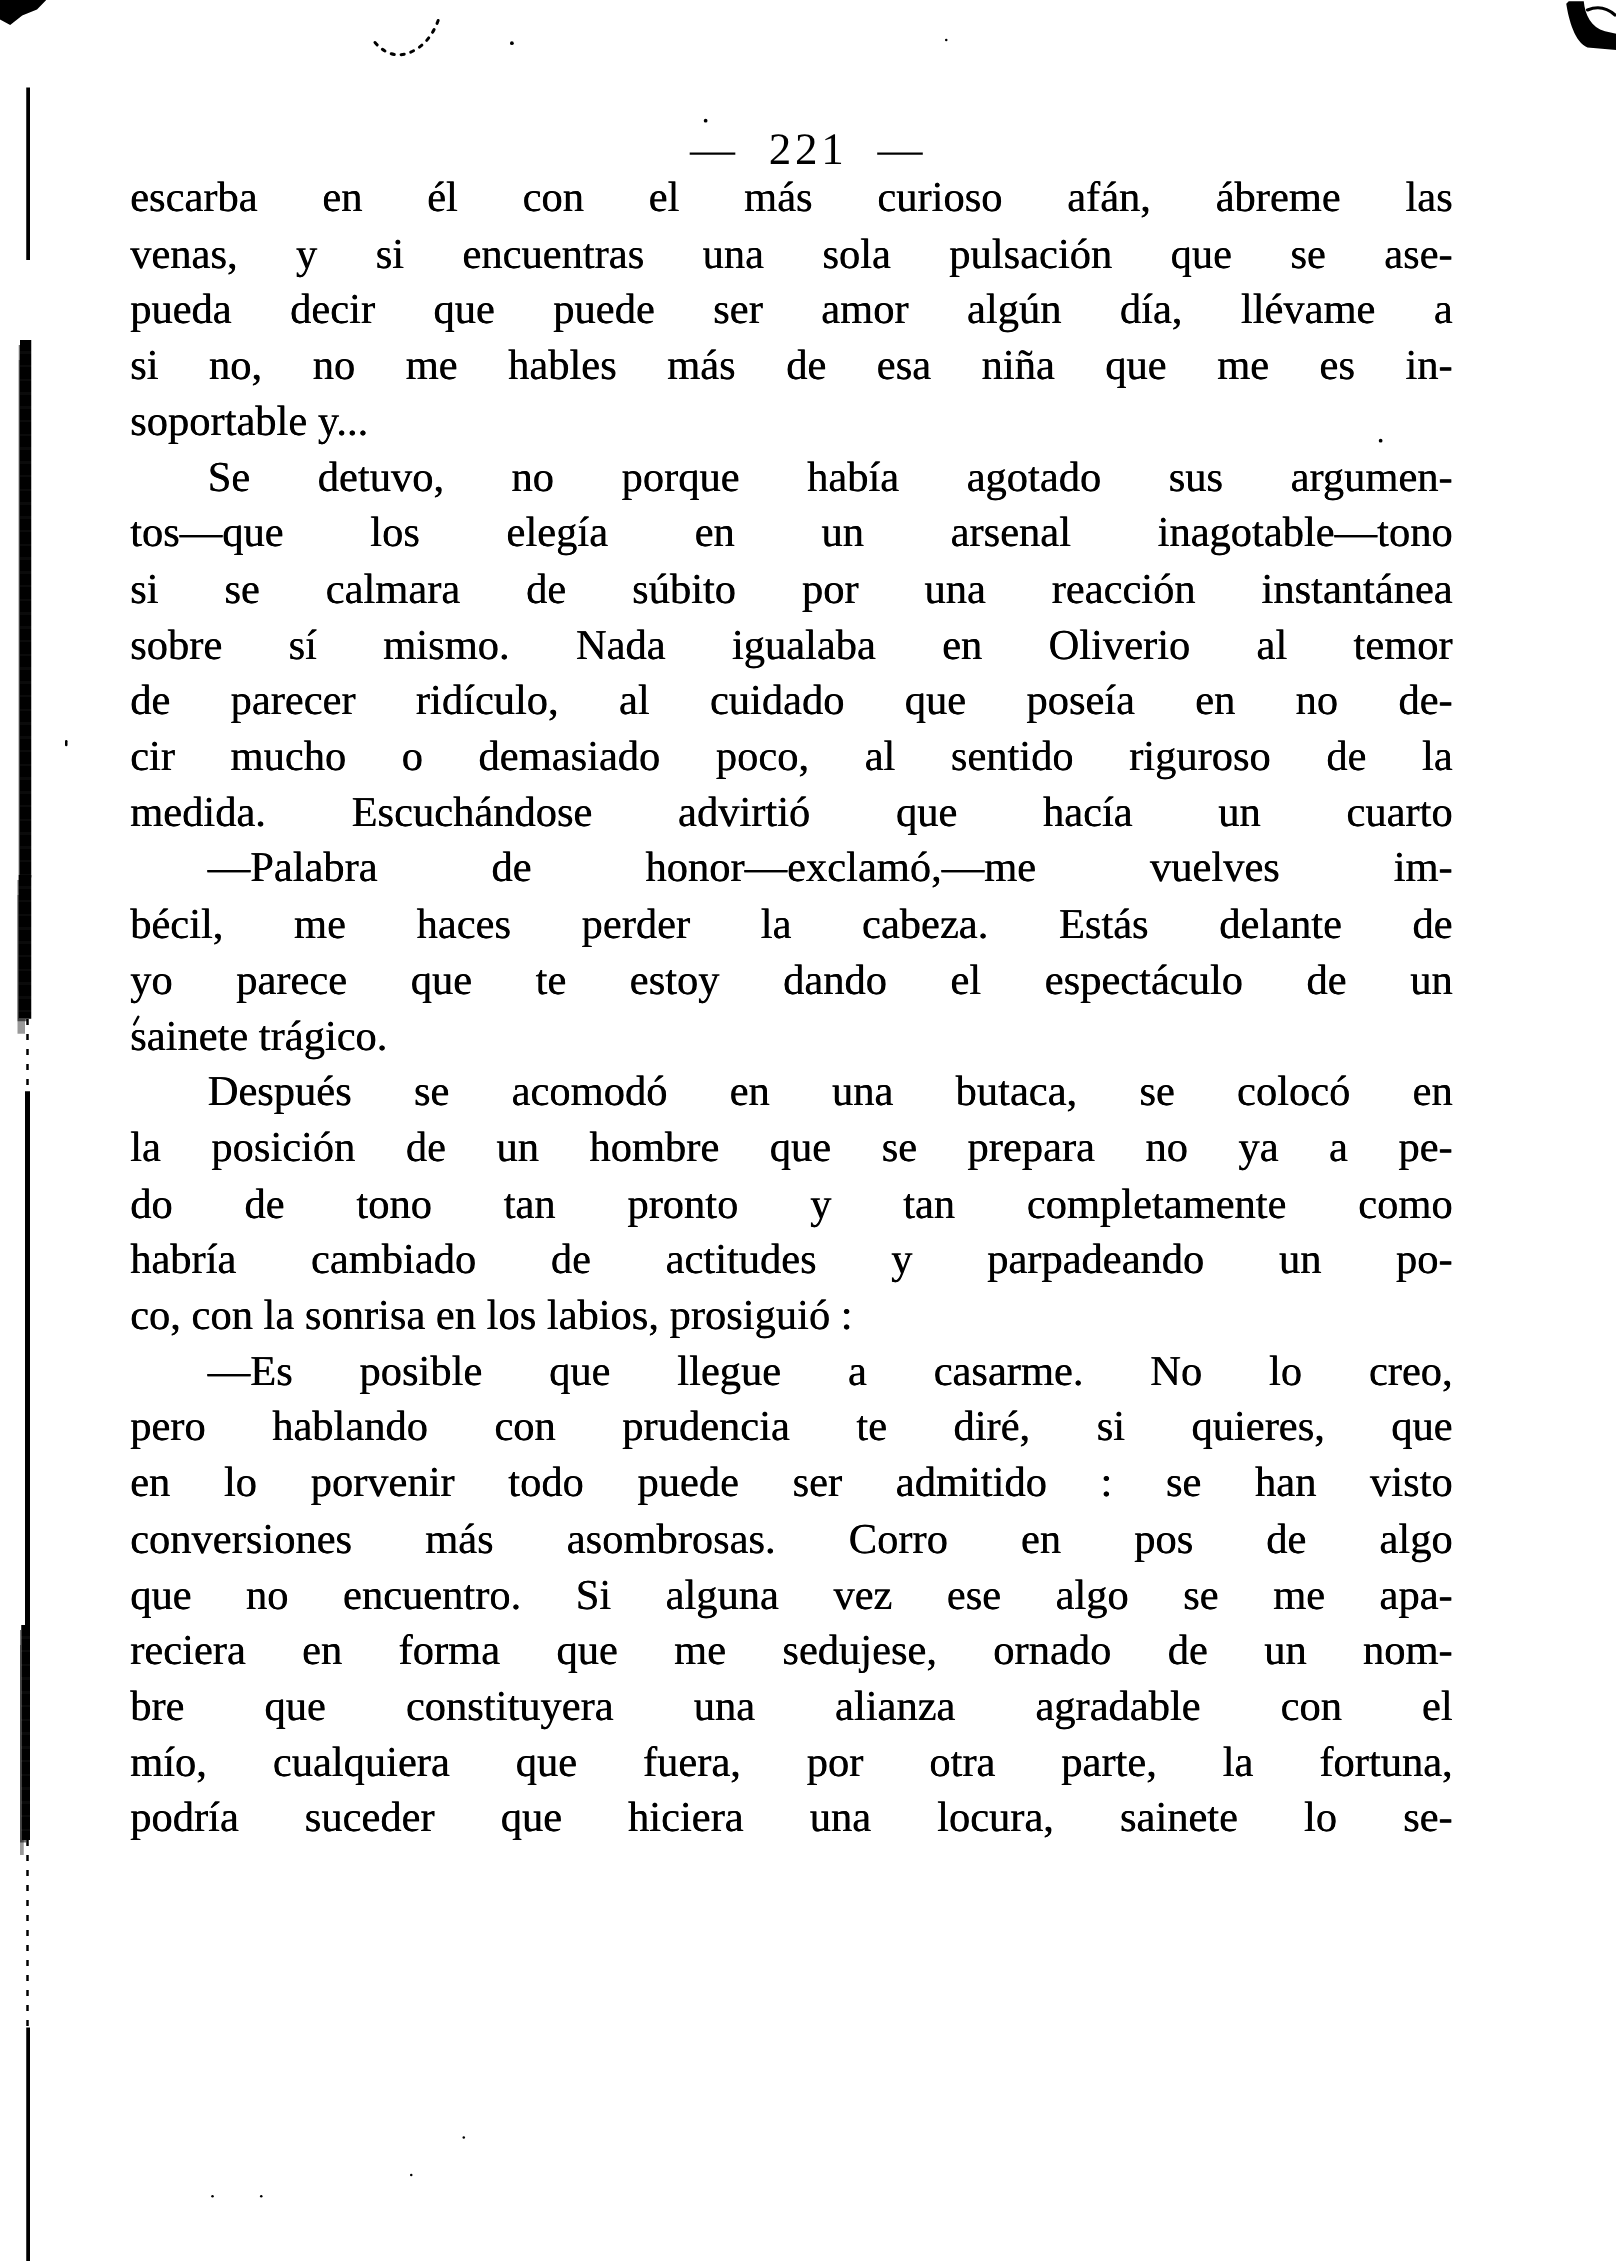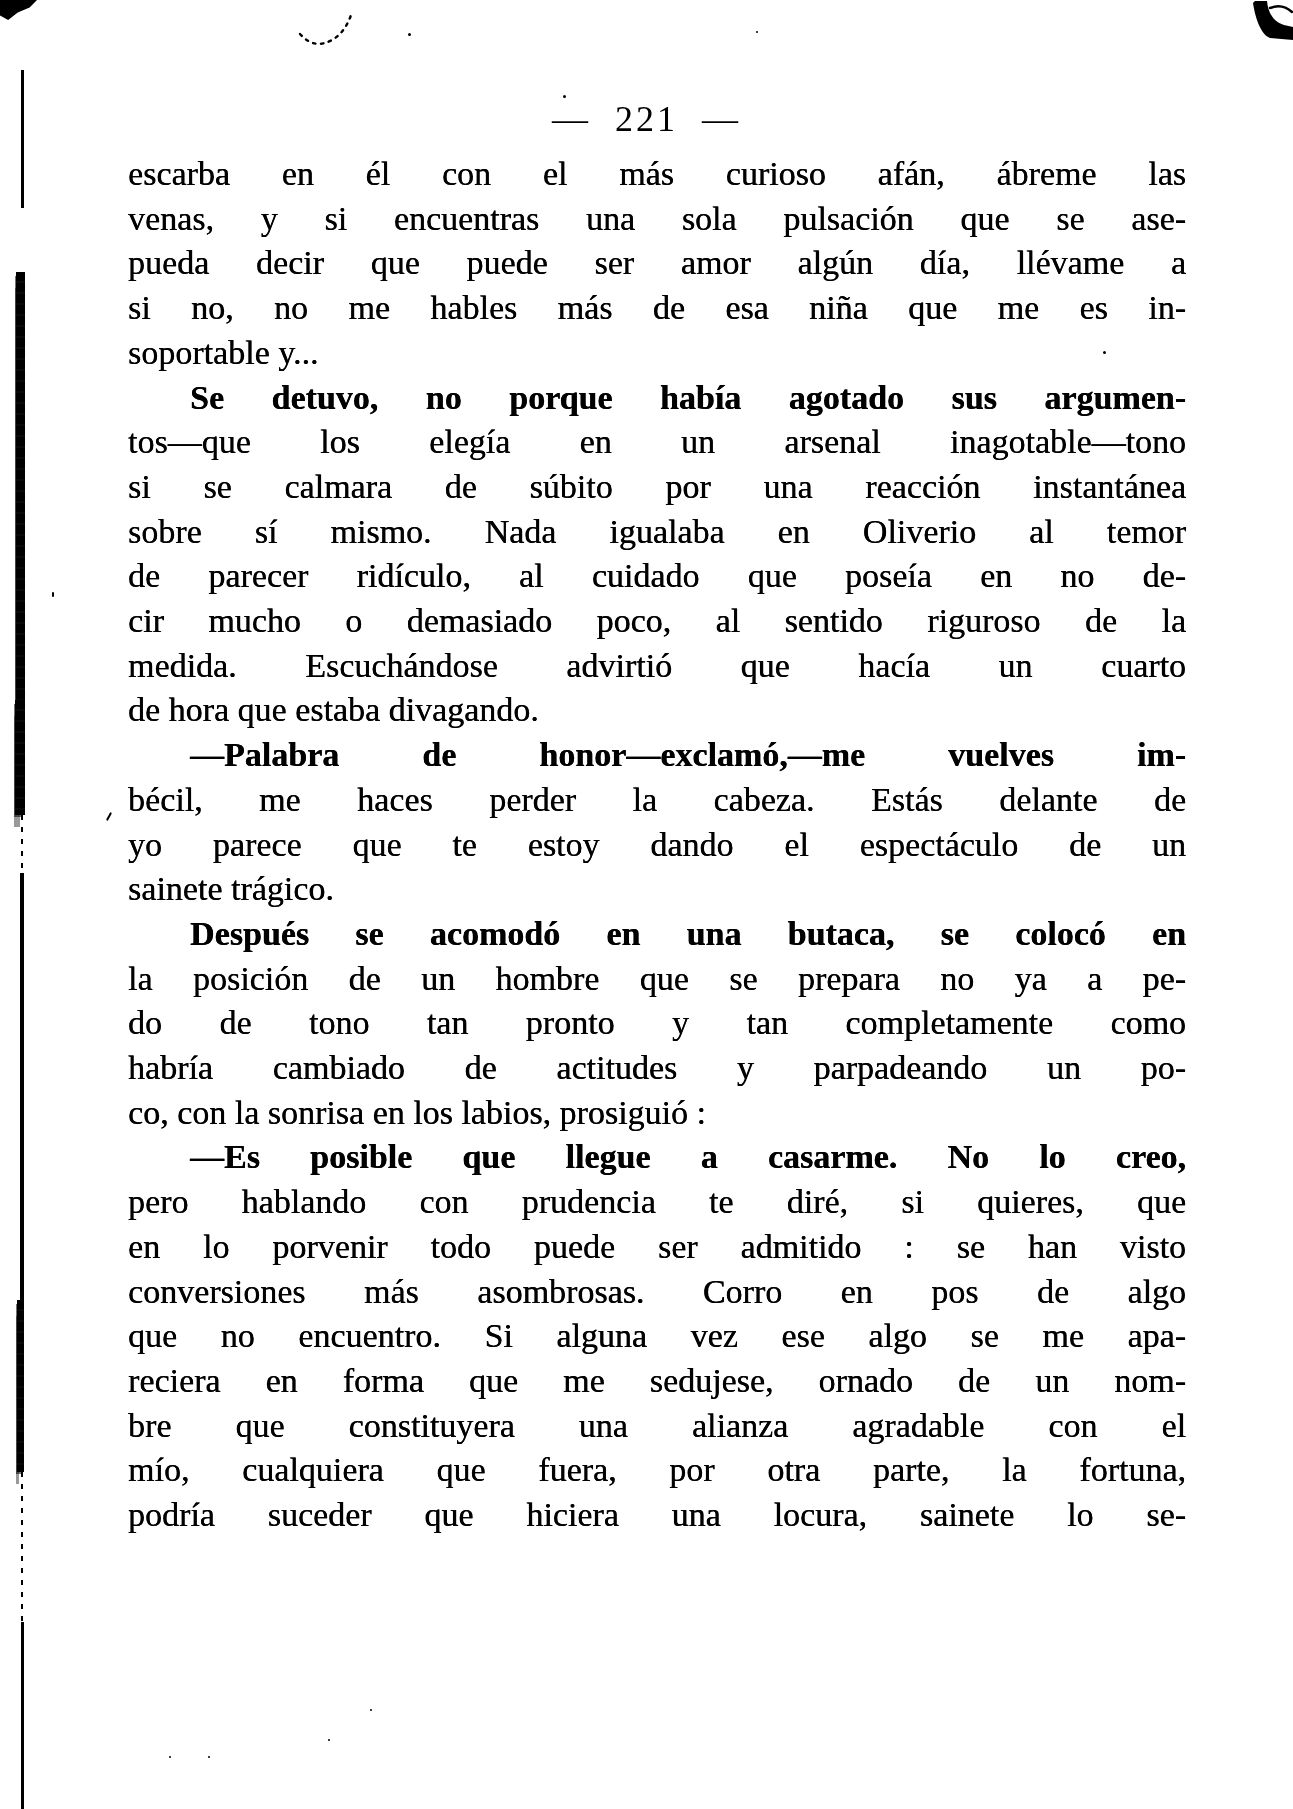--- a/index.html
+++ b/index.html
@@ -22,34 +22,33 @@
     text-align: center;
     font-size: 36px;
     letter-spacing: 3px;
     white-space: pre;
   }
 
   
   .text-block {
     position: absolute;
     top: 137px;
-    left: 128px;
+    left: 104px;
     width: 1058px;
     font-size: 34px;
     line-height: 44.7px;
     text-shadow: 0.35px 0 0 #000;
-    margin-top: 15px;
   }
   .paragraph { margin: 0; }
   .line {
     text-align: justify;
     text-align-last: justify;
   }
   .line.no-justify { text-align-last: left; }
-  .line.indent { text-indent: 62px; font-weight: bold; }
+  .line.indent { text-indent: 62px; }
 
   
   .ink-blot-tl {
     position: absolute;
     left: 0; top: 0;
     width: 37px; height: 20px;
     background: #000;
     clip-path: polygon(0 0, 100% 0, 80% 38%, 48% 62%, 22% 100%, 0 78%);
   }
   .pen-stroke { position: absolute; left: 290px; top: 8px; }
@@ -127,21 +126,20 @@
         <div class="line no-justify">soportable y...</div>
       </div>
       <div class="paragraph">
         <div class="line indent">Se detuvo, no porque había agotado sus argumen-</div>
         <div class="line">tos—que los elegía en un arsenal inagotable—tono</div>
         <div class="line">si se calmara de súbito por una reacción instantánea</div>
         <div class="line">sobre sí mismo. Nada igualaba en Oliverio al temor</div>
         <div class="line">de parecer ridículo, al cuidado que poseía en no de-</div>
         <div class="line">cir mucho o demasiado poco, al sentido riguroso de la</div>
         <div class="line">medida. Escuchándose advirtió que hacía un cuarto</div>
-        <div class="line no-justify">de hora que estaba divagando.</div>
       </div>
       <div class="paragraph">
         <div class="line indent">—Palabra de honor—exclamó,—me vuelves im-</div>
         <div class="line">bécil, me haces perder la cabeza. Estás delante de</div>
         <div class="line">yo parece que te estoy dando el espectáculo de un</div>
         <div class="line no-justify">sainete trágico.</div>
       </div>
       <div class="paragraph">
         <div class="line indent">Después se acomodó en una butaca, se colocó en</div>
         <div class="line">la posición de un hombre que se prepara no ya a pe-</div>

